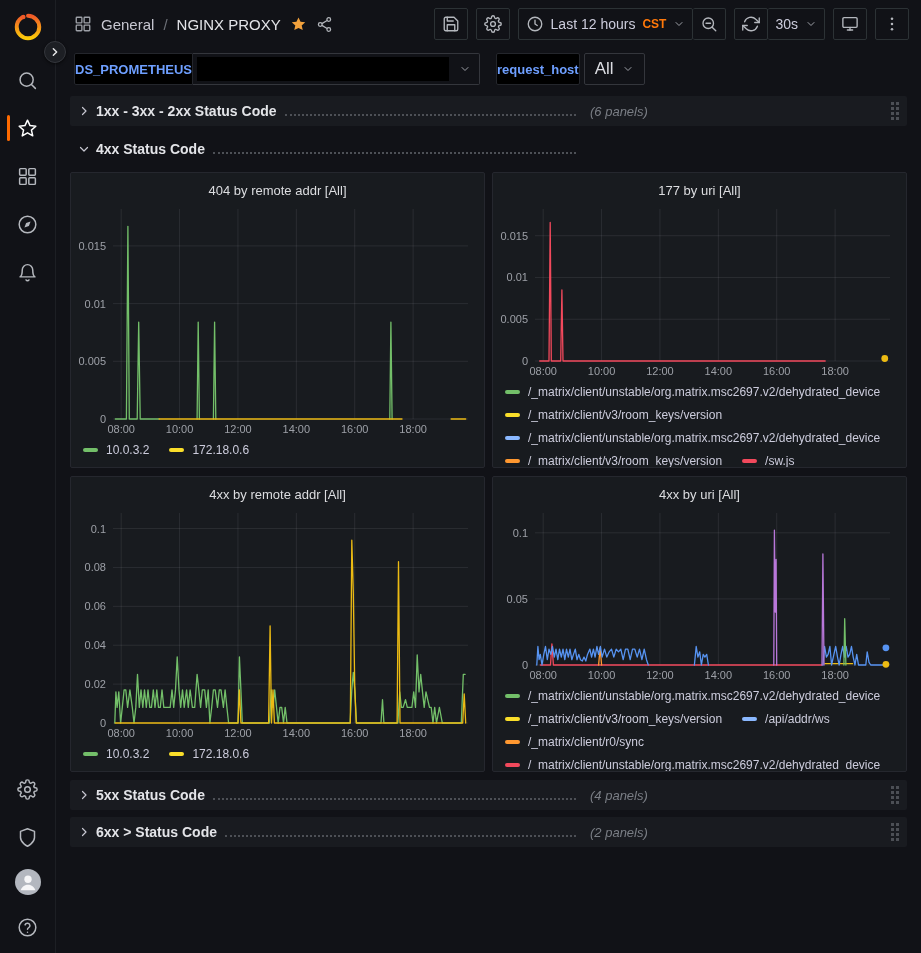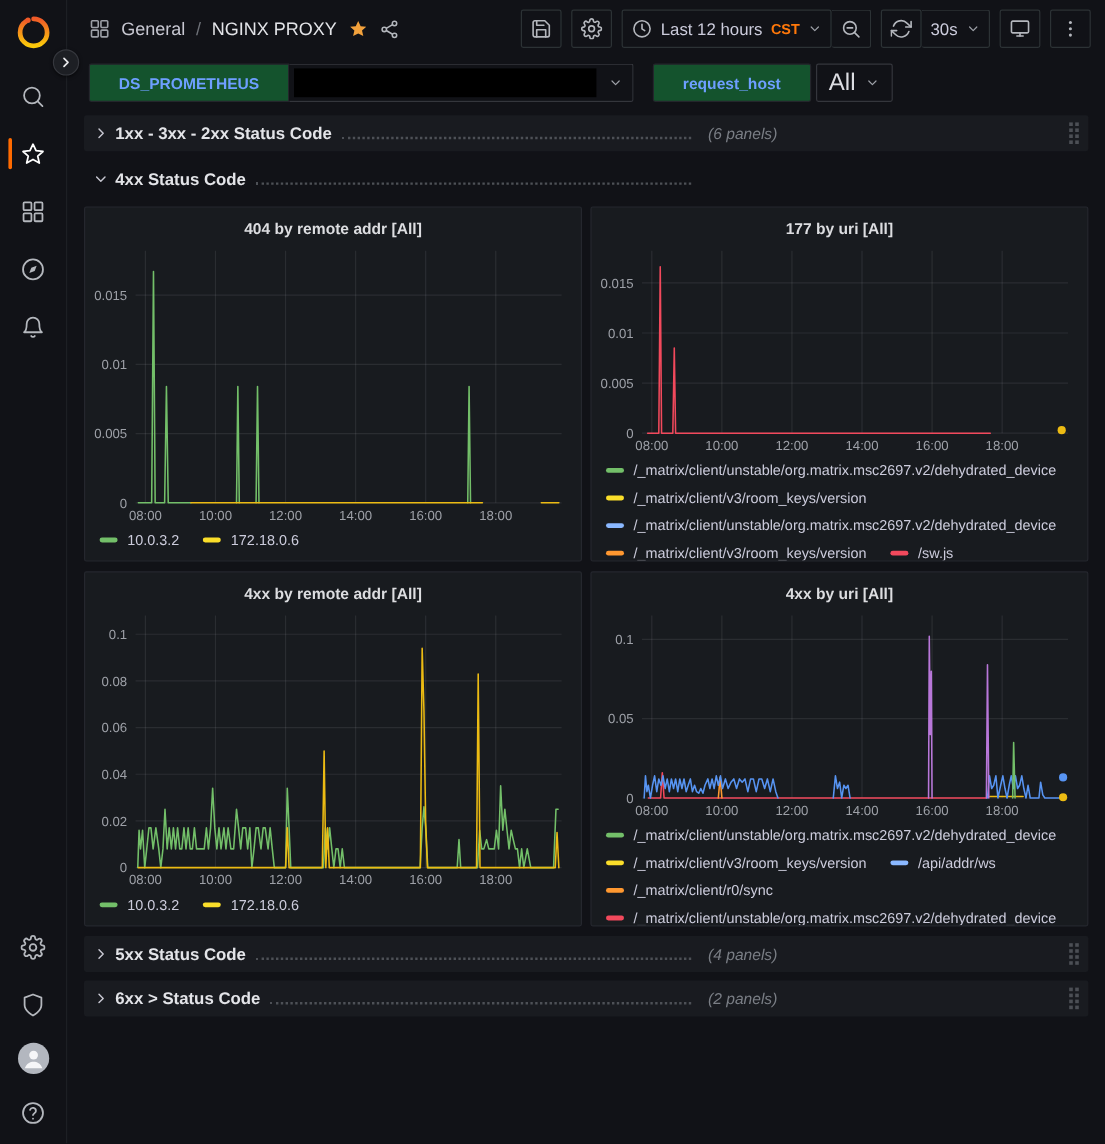--- a/index.html
+++ b/index.html
@@ -48,49 +48,49 @@
     cursor:pointer;font-size:14px}
   .tb-group{display:flex}
   .tb-group .tb-btn+.tb-btn{border-left:none}
   .tb-text{color:var(--text);font-size:14px}
   .tz{color:var(--orange);font-size:12px;font-weight:bold}
   .chev{width:12px;height:12px;stroke:#9da0a7;fill:none;stroke-width:2;stroke-linecap:round;stroke-linejoin:round}
 
   
   .submenu{height:42px;display:flex;align-items:center;padding:0 14px 0 18px;gap:16px}
   .var-group{display:flex;align-items:stretch;height:32px}
-  .var-label{display:flex;align-items:center;padding:0 24px;background:#14532d;border:1px solid #24262c;
+  .var-label{display:flex;align-items:center;padding:0 0;background:#000000;border:1px solid #24262c;
     border-radius:2px 0 0 2px;color:var(--blue);font-size:13px;font-weight:bold;cursor:pointer}
   .var-select{position:relative;display:flex;align-items:center;width:287px;background:#111217;
     border:1px solid #34363c;border-left:none;border-radius:0 2px 2px 0;cursor:pointer}
   .redaction{position:absolute;left:4px;top:3px;bottom:3px;right:30px;background:#000}
   .var-select .chev{position:absolute;right:8px}
   .var-value{display:flex;align-items:center;gap:8px;padding:0 10px;background:#111217;
-    border:1px solid #34363c;border-radius:2px;color:#dcdde2;font-size:20px;cursor:pointer;height:32px}
+    border:1px solid #34363c;border-radius:2px;color:#dcdde2;font-size:17px;cursor:pointer;height:32px}
 
   
   .dash{flex:1;padding:2px 14px 12px 14px;overflow:hidden}
   .row-head{height:30px;display:flex;align-items:center;cursor:pointer;padding:0 4px 0 8px;border-radius:2px}
   .row-head.boxed{background:#191b20}
   .row-head .rchev{width:12px;height:12px;stroke:#c7c7d1;fill:none;stroke-width:2.4;
     stroke-linecap:round;stroke-linejoin:round;flex:0 0 12px}
   .row-title-wrap{display:flex;align-items:center;width:486px;min-width:0}
   .row-title{font-size:14px;font-weight:bold;color:#e3e4e8;margin-left:6px;white-space:nowrap}
   .leader{flex:1;border-bottom:2px dotted #4d5056;margin:8px 0 0 8px;height:1px}
   .row-count{font-size:13px;font-style:italic;color:#7a7e85;margin-left:14px;white-space:nowrap}
   .drag{margin-left:auto;display:grid;grid-template-columns:3px 3px;grid-auto-rows:3px;gap:2px;
     padding:4px;cursor:grab}
   .drag i{background:#4c4f55;display:block}
   .mt4{margin-top:4px}.mt8{margin-top:8px}.mt7{margin-top:7px}
 
   .panel-grid{display:grid;grid-template-columns:1fr 1fr;gap:8px 7px;margin-top:8px}
   .panel{height:296px;background:var(--panel);border:1px solid var(--border);border-radius:2px;
     display:flex;flex-direction:column;overflow:hidden}
   .panel-title{height:28px;flex:0 0 28px;display:flex;align-items:center;justify-content:center;
-    color:#dcdde0;font-size:13px;font-weight:bold;cursor:pointer;padding-top:6px}
+    color:#dcdde0;font-size:13px;font-weight:normal;cursor:pointer;padding-top:6px}
   .panel-chart{flex:1;position:relative;margin:2px 6px 0 4px}
   .panel-chart svg{position:absolute;inset:0}
   .panel-chart text{font-family:"Liberation Sans",sans-serif}
   .panel-legend{flex:0 0 auto;display:flex;flex-wrap:wrap;align-content:flex-start;column-gap:20px;
     overflow:hidden;padding:1px 10px 0 12px}
   .panel-legend.short{height:30px}
   .panel-legend.tall{height:88px}
   .leg-item{display:inline-flex;align-items:center;height:23px;cursor:pointer;white-space:nowrap}
   .leg-swatch{width:15px;height:4px;border-radius:2px;margin-right:8px;flex:0 0 15px}
   .leg-label{font-size:12px;color:var(--text)}

